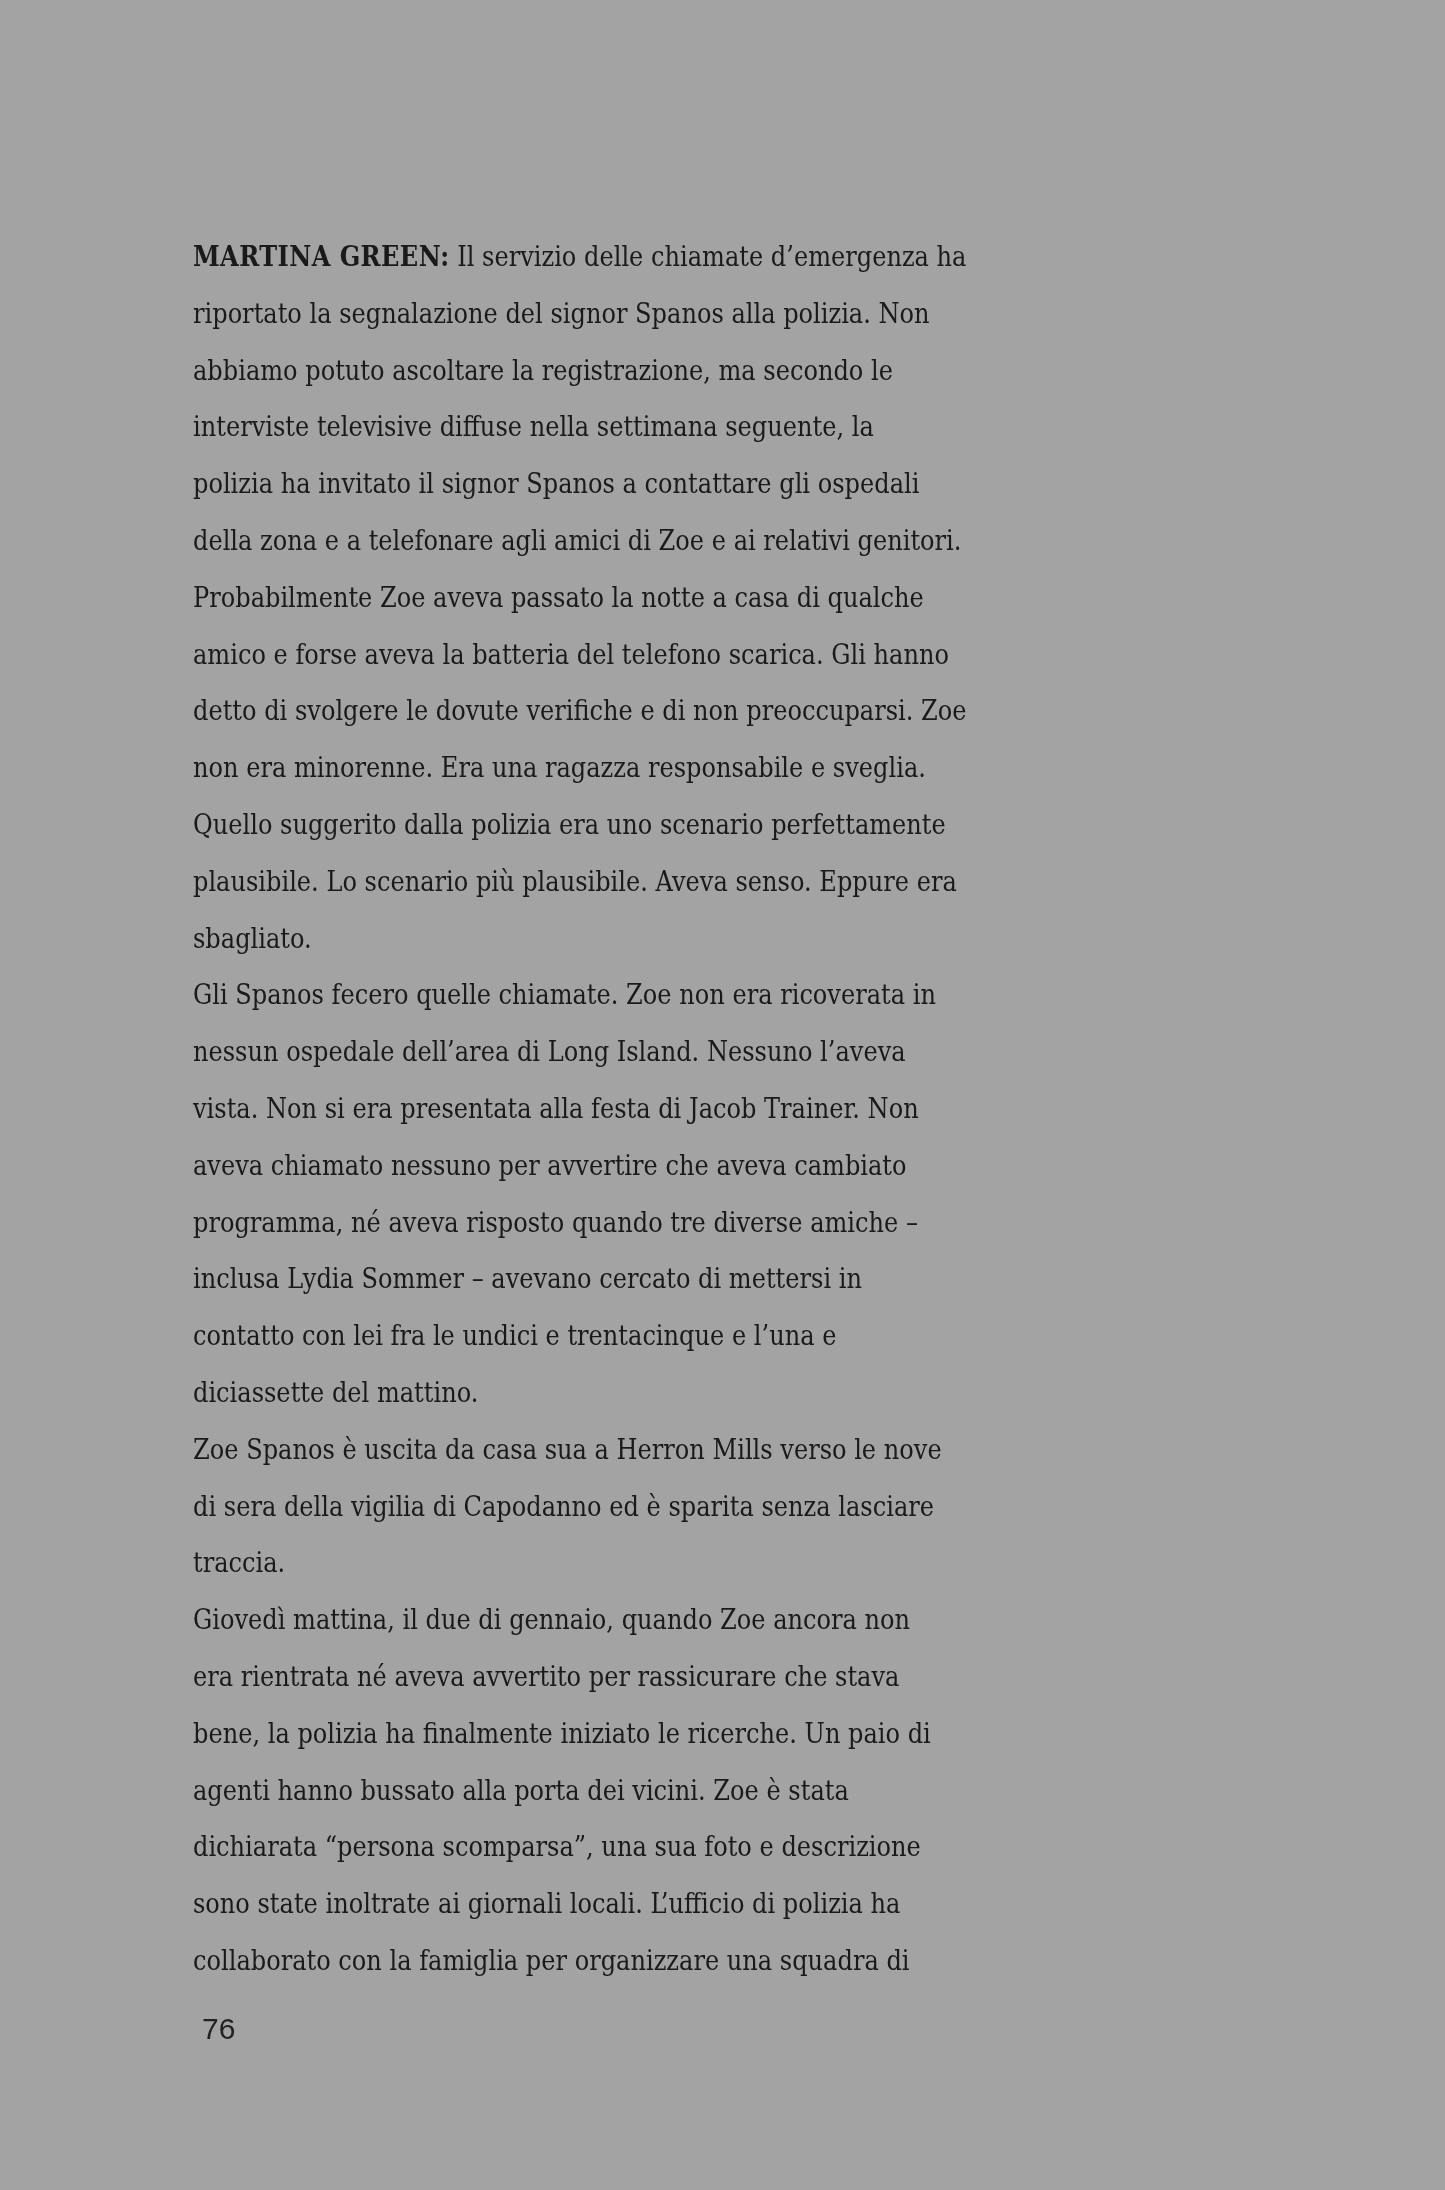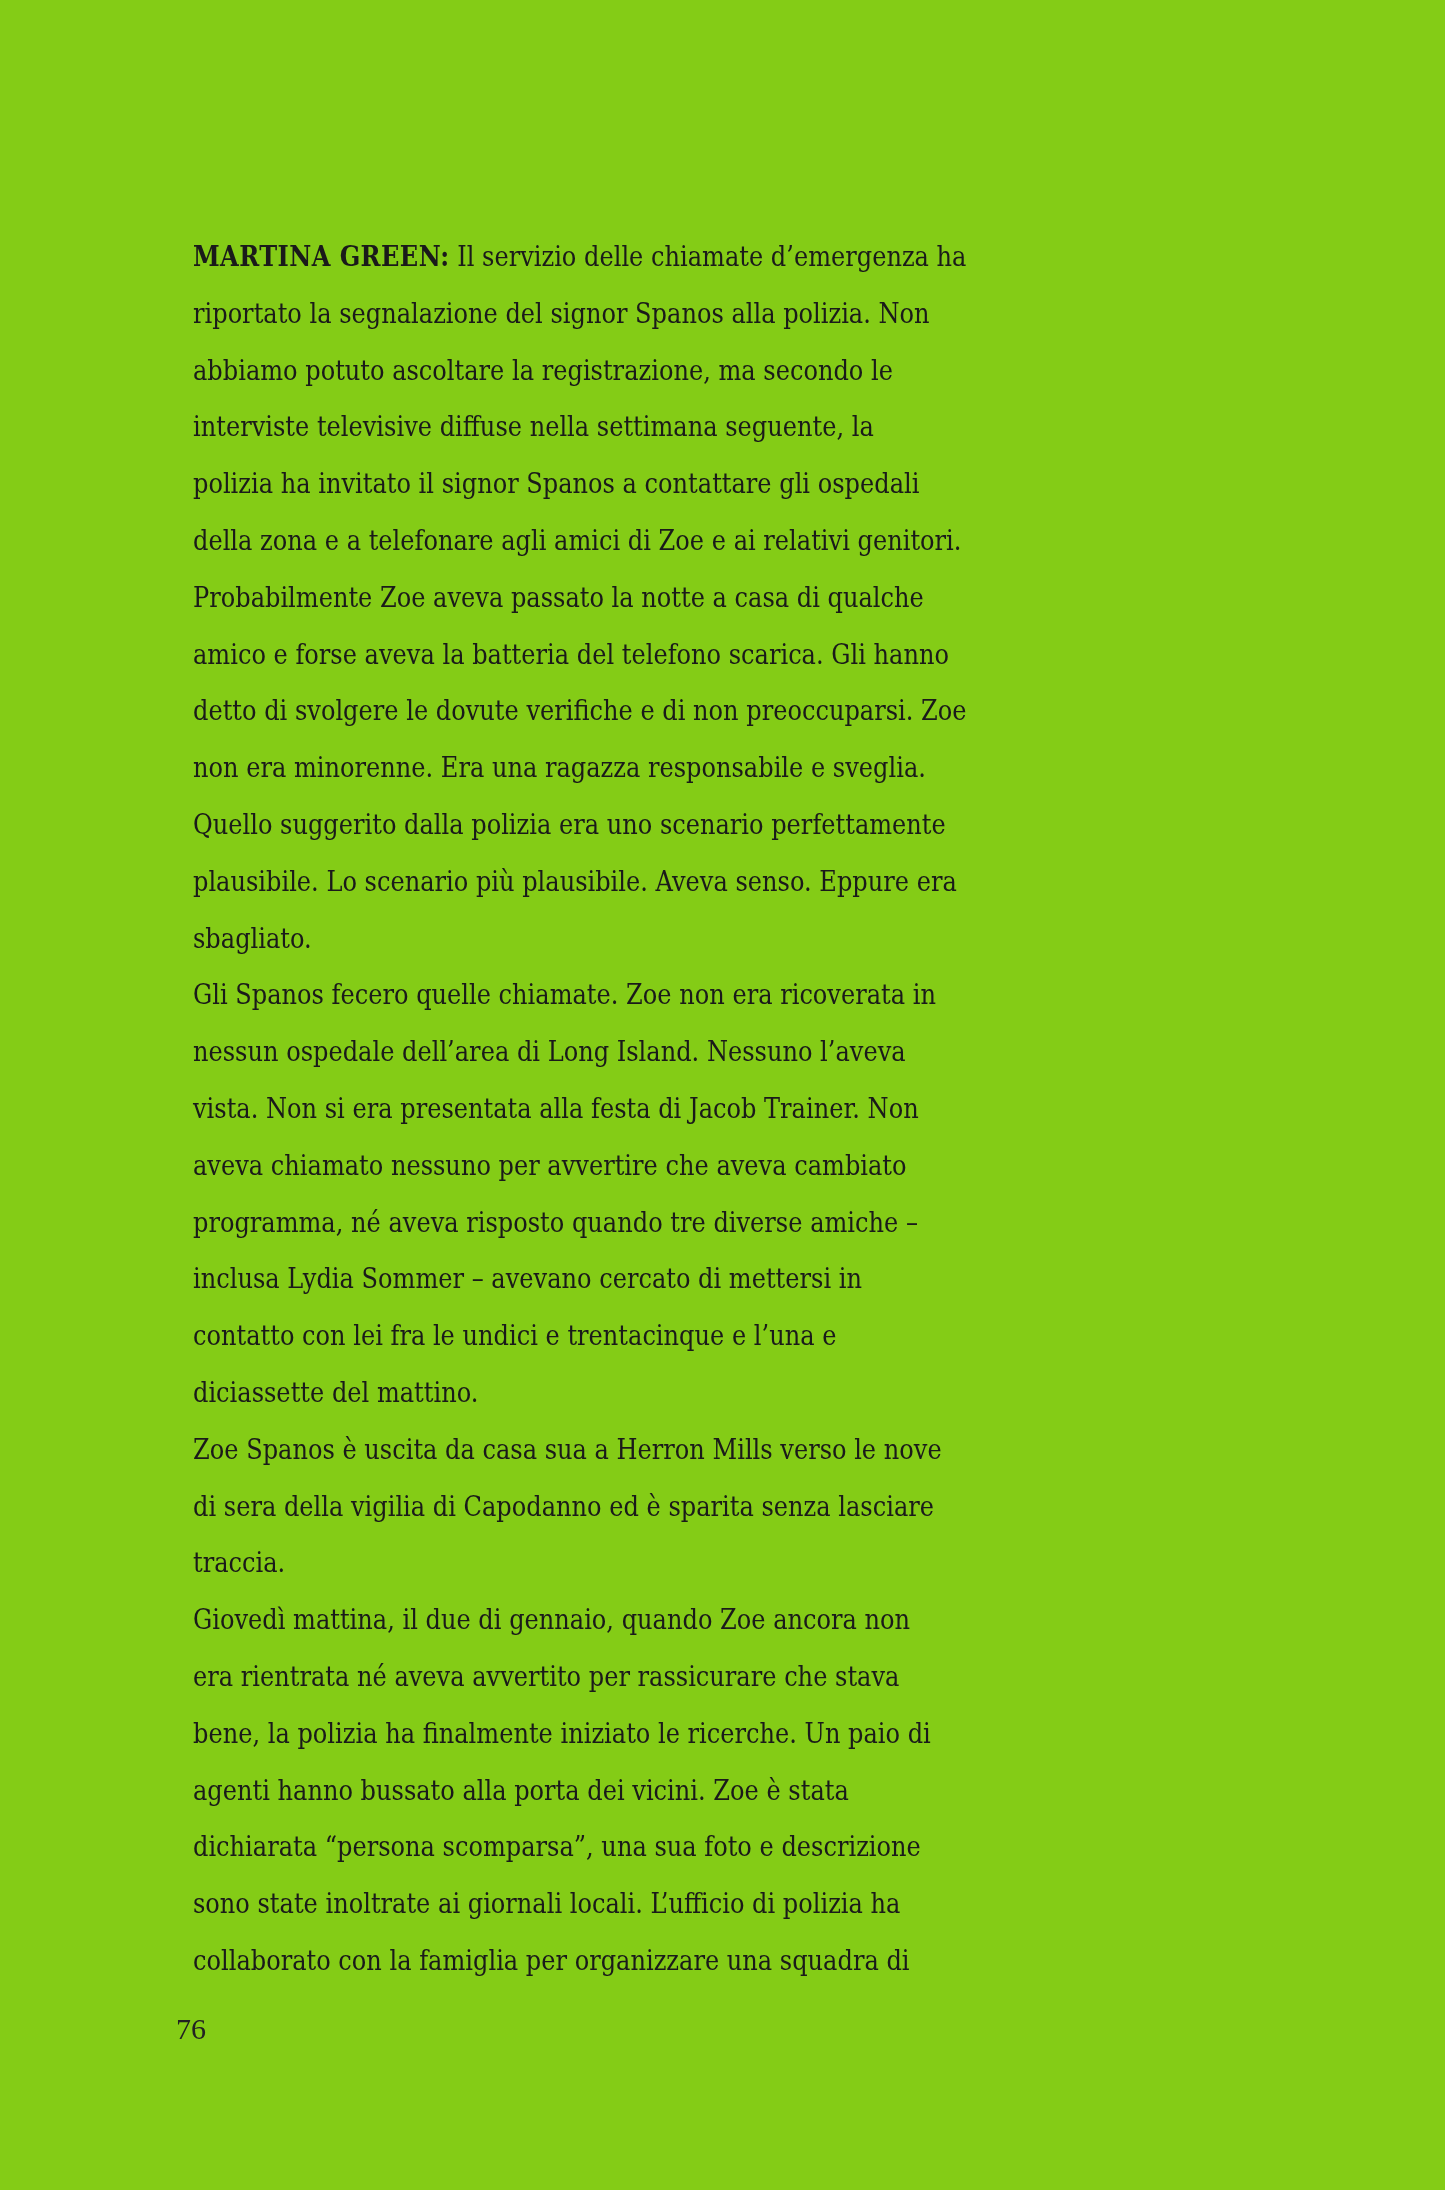--- a/index.html
+++ b/index.html
@@ -13,21 +13,21 @@
     position: relative;
     overflow: hidden;
     color: #1a1a1a;
   }
   .page {
     position: absolute;
     left: 0;
     top: 0;
     width: 1445px;
     height: 2190px;
-    background: #84cc16;
+    background: #a3a3a3;
   }
   .text-block {
     position: absolute;
     left: 193px;
     top: 229px;
     width: 1100px;
     font-family: "DejaVu Serif", "Liberation Serif", serif;
     font-size: 28px;
     line-height: 56.8px;
     color: #1a1a1a;
@@ -38,23 +38,23 @@
     display: block;
     white-space: nowrap;
     height: 56.8px;
   }
   .speaker {
     font-weight: bold;
     letter-spacing: 0.5px;
   }
   .page-number {
     position: absolute;
-    left: 176px;
+    left: 202px;
     top: 2012px;
-    font-family: Liberation Serif, serif;
+    font-family: Liberation Sans, sans-serif;
     font-size: 30px;
     color: #222222;
   }
 </style>
 </head>
 <body>
 
 <div class="page">
   <div class="text-block">
     <span class="line"><span class="speaker">MARTINA GREEN:</span><span> Il servizio delle chiamate d’emergenza ha</span></span>

